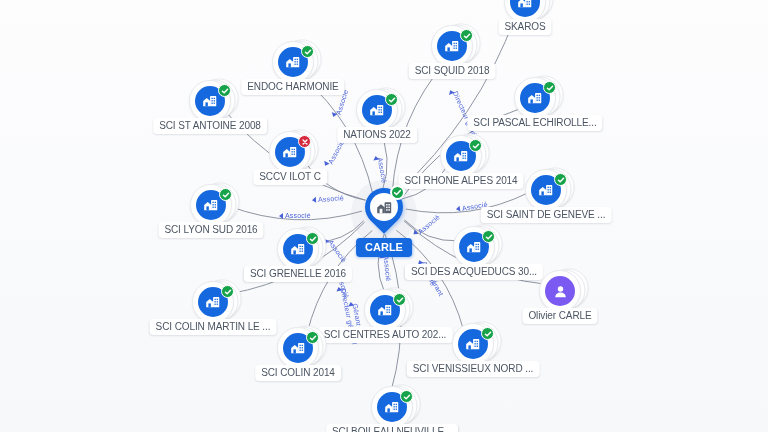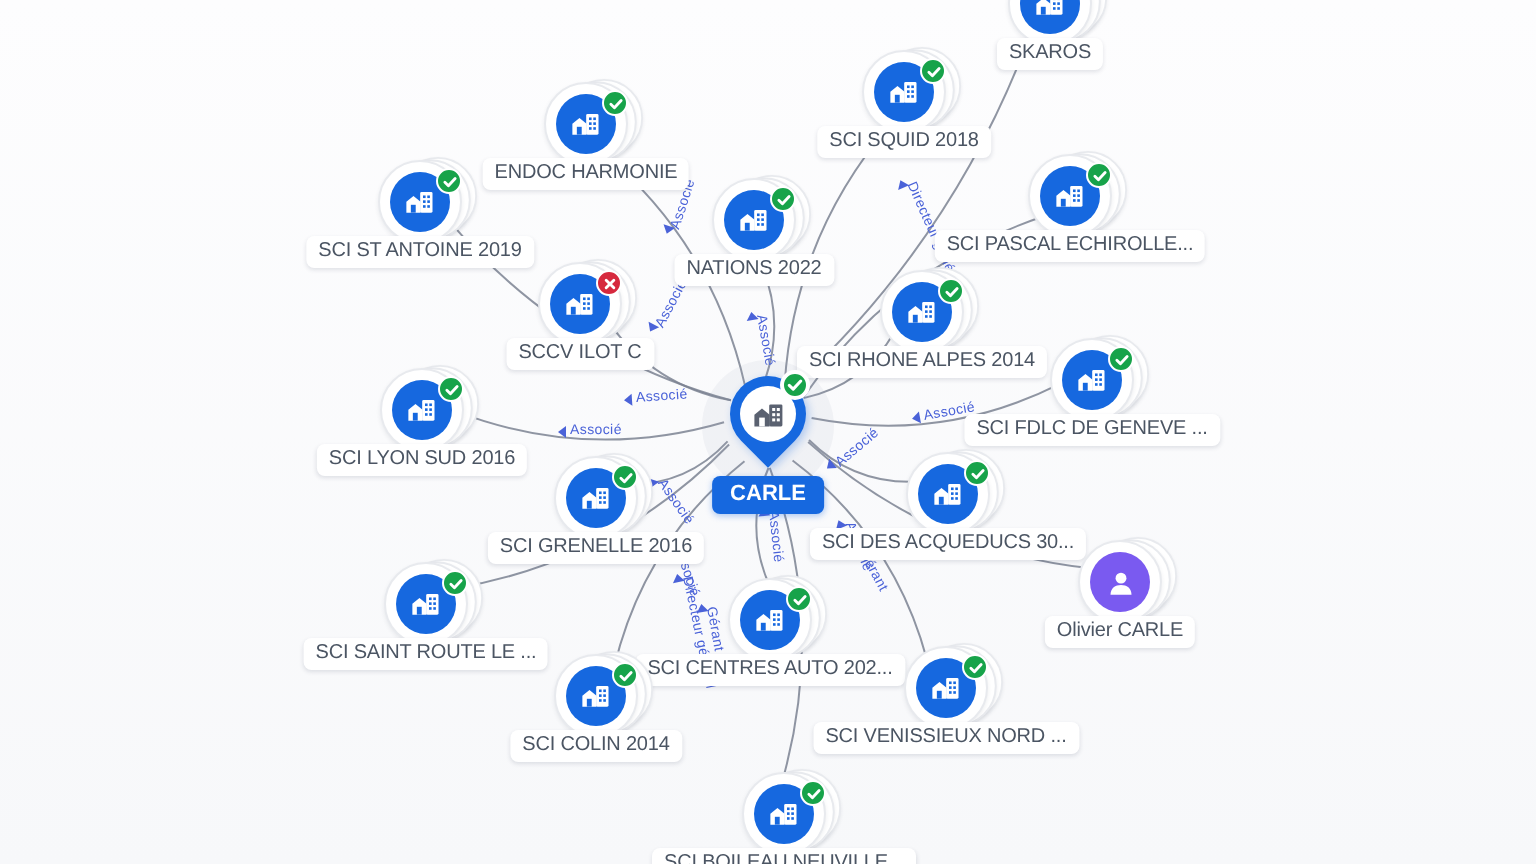--- a/index.html
+++ b/index.html
@@ -361,21 +361,21 @@
   <rect x="12.4" y="9.2" width="1.4" height="1.4" fill="#1668df"></rect>
   <path d="M1.2 7.4 L5.0 4.3 L8.8 7.4 L8.8 13.2 L1.2 13.2 Z" fill="#ffffff"></path>
   <rect x="3.6" y="9.0" width="2.6" height="4.2" fill="#1668df"></rect>
 </svg>
      </span>
      <span class="badge">
           <svg width="8" height="8" viewBox="0 0 10 10">
             <path d="M1.8 5.2 L4 7.3 L8.2 2.8" stroke="#ffffff" stroke-width="1.8" fill="none" stroke-linecap="round" stroke-linejoin="round"></path>
           </svg>
         </span>
-     <span class="label">SCI ST ANTOINE 2019</span>
+     <span class="label">SCI ST ANTOINE 2008</span>
       </div>
       <div class="node" style="left: 461px; top: 156px;">
         <span class="stack">
        <i class="s3"></i>
           <i class="s2"></i>
           <i class="s1"></i>
      </span>
      <span class="disc">
        <svg width="16" height="14" viewBox="0 0 17 15" aria-hidden="true">
   <rect x="8.6" y="2.2" width="6.6" height="11" rx="0.7" fill="#ffffff"></rect>
@@ -439,21 +439,21 @@
   <rect x="12.4" y="9.2" width="1.4" height="1.4" fill="#1668df"></rect>
   <path d="M1.2 7.4 L5.0 4.3 L8.8 7.4 L8.8 13.2 L1.2 13.2 Z" fill="#ffffff"></path>
   <rect x="3.6" y="9.0" width="2.6" height="4.2" fill="#1668df"></rect>
 </svg>
      </span>
      <span class="badge">
           <svg width="8" height="8" viewBox="0 0 10 10">
             <path d="M1.8 5.2 L4 7.3 L8.2 2.8" stroke="#ffffff" stroke-width="1.8" fill="none" stroke-linecap="round" stroke-linejoin="round"></path>
           </svg>
         </span>
-     <span class="label">SCI FDLC DE GENEVE ...</span>
+     <span class="label">SCI SAINT DE GENEVE ...</span>
       </div>
       <div class="node" style="left: 211px; top: 205px;">
         <span class="stack">
        <i class="s3"></i>
           <i class="s2"></i>
           <i class="s1"></i>
      </span>
      <span class="disc">
        <svg width="16" height="14" viewBox="0 0 17 15" aria-hidden="true">
   <rect x="8.6" y="2.2" width="6.6" height="11" rx="0.7" fill="#ffffff"></rect>
@@ -558,21 +558,21 @@
   <rect x="12.4" y="9.2" width="1.4" height="1.4" fill="#1668df"></rect>
   <path d="M1.2 7.4 L5.0 4.3 L8.8 7.4 L8.8 13.2 L1.2 13.2 Z" fill="#ffffff"></path>
   <rect x="3.6" y="9.0" width="2.6" height="4.2" fill="#1668df"></rect>
 </svg>
      </span>
      <span class="badge">
           <svg width="8" height="8" viewBox="0 0 10 10">
             <path d="M1.8 5.2 L4 7.3 L8.2 2.8" stroke="#ffffff" stroke-width="1.8" fill="none" stroke-linecap="round" stroke-linejoin="round"></path>
           </svg>
         </span>
-     <span class="label">SCI SAINT ROUTE LE ...</span>
+     <span class="label">SCI COLIN MARTIN LE ...</span>
       </div>
       <div class="node" style="left: 385px; top: 310px;">
         <span class="stack">
        <i class="s3"></i>
           <i class="s2"></i>
           <i class="s1"></i>
      </span>
      <span class="disc">
        <svg width="16" height="14" viewBox="0 0 17 15" aria-hidden="true">
   <rect x="8.6" y="2.2" width="6.6" height="11" rx="0.7" fill="#ffffff"></rect>

